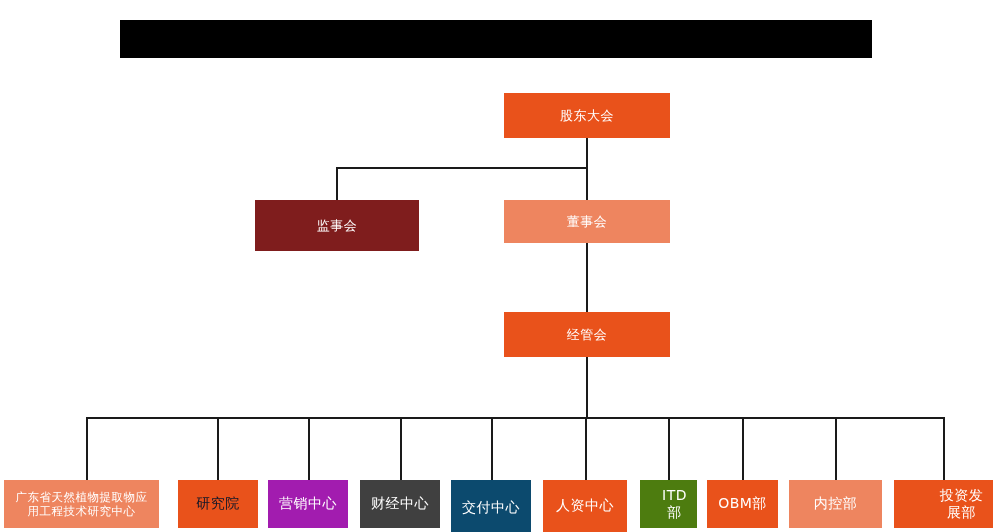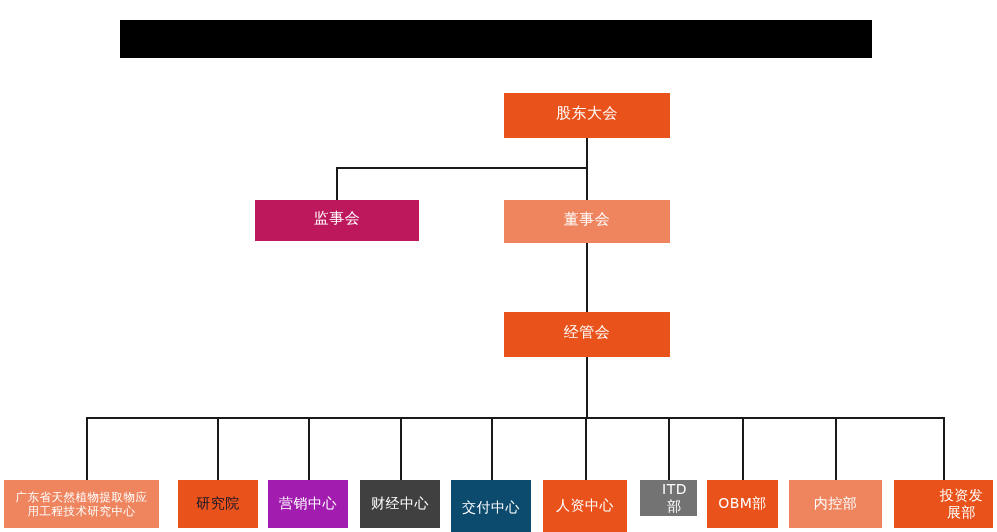--- a/index.html
+++ b/index.html
@@ -47,21 +47,21 @@
   .node.dark  { background: #E9521B; }
   .node.light { background: #EE855F; }
 
   .node .label {
     display: block;
     width: 100%;
     padding: 0 3px;
     box-sizing: border-box;
     white-space: pre-line;
   }
-  .fs-15 { font-size: 15px; font-weight: 400; font-family: Liberation Mono, monospace; }
+  .fs-15 { font-size: 13px; font-weight: 400; }
   .fs-14 { font-size: 14px; font-weight: 400; }
   .fs-11 { font-size: 11.5px; font-weight: 400; }
 </style>
 </head>
 <body>
 
 <div id="canvas" style="width: 997px; height: 532px; background: rgb(255, 255, 255);">
 
   <div class="redaction-bar" style="left: 120px; top: 20px; width: 752px; height: 38px; background: rgb(0, 0, 0);"></div>
 
@@ -81,21 +81,21 @@
       <div class="line line-v" style="left: 585px; top: 417px; height: 64px; background: rgb(26, 26, 26);"></div>
       <div class="line line-v" style="left: 668px; top: 417px; height: 64px; background: rgb(26, 26, 26);"></div>
       <div class="line line-v" style="left: 742px; top: 417px; height: 64px; background: rgb(26, 26, 26);"></div>
       <div class="line line-v" style="left: 835px; top: 417px; height: 64px; background: rgb(26, 26, 26);"></div>
       <div class="line line-v" style="left: 943px; top: 417px; height: 64px; background: rgb(26, 26, 26);"></div>
     </div>
   <div id="node-layer">
       <div class="node dark" style="left: 504px; top: 93px; width: 166px; height: 45px; background: rgb(233, 82, 27);">
         <span class="label fs-15" style="color: rgb(255, 255, 255);">股东大会</span>
       </div>
-      <div class="node dark" style="left: 255px; top: 200px; width: 164px; height: 41px; background: #be185d;">
+      <div class="node dark" style="left: 255px; top: 200px; width: 164px; height: 51px; background: #7f1d1d;">
         <span class="label fs-15" style="color: rgb(255, 255, 255);">监事会</span>
       </div>
       <div class="node light" style="left: 504px; top: 200px; width: 166px; height: 43px; background: rgb(238, 133, 95);">
         <span class="label fs-15" style="color: rgb(255, 255, 255);">董事会</span>
       </div>
       <div class="node dark" style="left: 504px; top: 312px; width: 166px; height: 45px; background: rgb(233, 82, 27);">
         <span class="label fs-15" style="color: rgb(255, 255, 255);">经管会</span>
       </div>
       <div class="node light" style="left: 4px; top: 480px; width: 155px; height: 48px; background: rgb(238, 133, 95);">
         <span class="label fs-11" style="color: rgb(255, 255, 255);">广东省天然植物提取物应
@@ -109,21 +109,21 @@
       </div>
       <div class="node dark" style="left: 360px; top: 480px; width: 80px; height: 48px; background: #404040;">
         <span class="label fs-14" style="color: rgb(255, 255, 255);">财经中心</span>
       </div>
       <div class="node light" style="left: 451px; top: 480px; width: 80px; height: 56px; background: #0c4a6e;">
         <span class="label fs-14" style="color: rgb(255, 255, 255);">交付中心</span>
       </div>
       <div class="node dark" style="left: 543px; top: 480px; width: 84px; height: 52px; background: rgb(233, 82, 27);">
         <span class="label fs-14" style="color: rgb(255, 255, 255);">人资中心</span>
       </div>
-      <div class="node light" style="left: 640px; top: 480px; width: 57px; height: 36px; background: #737373; padding-left: 12px;">
+      <div class="node light" style="left: 640px; top: 480px; width: 57px; height: 48px; background: #4d7c0f; padding-left: 12px;">
         <span class="label fs-14" style="color: rgb(255, 255, 255);">ITD部</span>
       </div>
       <div class="node dark" style="left: 707px; top: 480px; width: 71px; height: 48px; background: rgb(233, 82, 27);">
         <span class="label fs-14" style="color: rgb(255, 255, 255);">OBM部</span>
       </div>
       <div class="node light" style="left: 789px; top: 480px; width: 93px; height: 48px; background: rgb(238, 133, 95);">
         <span class="label fs-14" style="color: rgb(255, 255, 255);">内控部</span>
       </div>
       <div class="node dark" style="left: 894px; top: 480px; width: 99px; height: 48px; background: rgb(233, 82, 27);">
         <span class="label fs-14" style="color: rgb(255, 255, 255); padding-left: 39px;">投资发展部</span>

